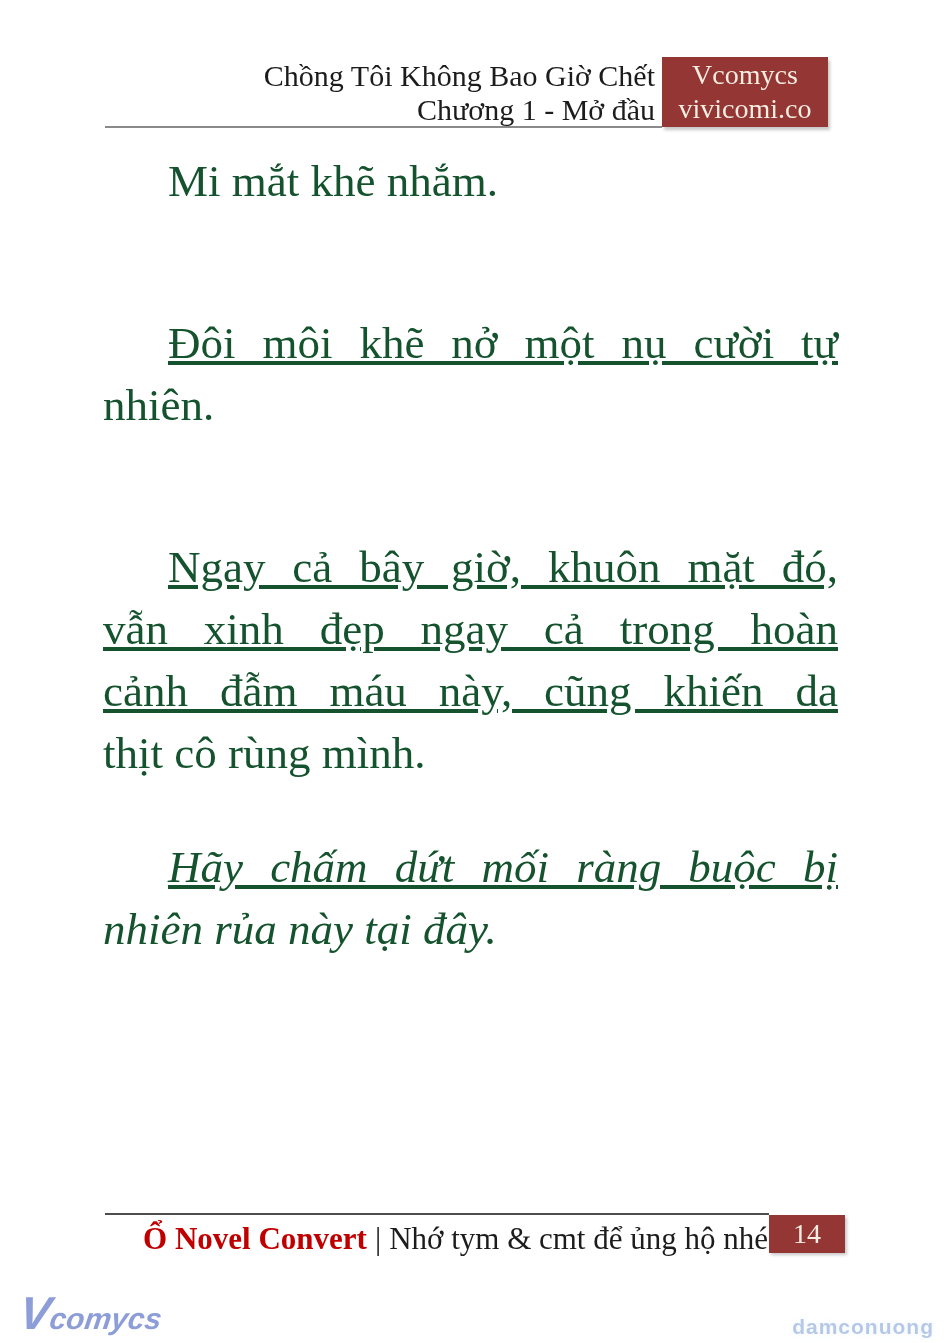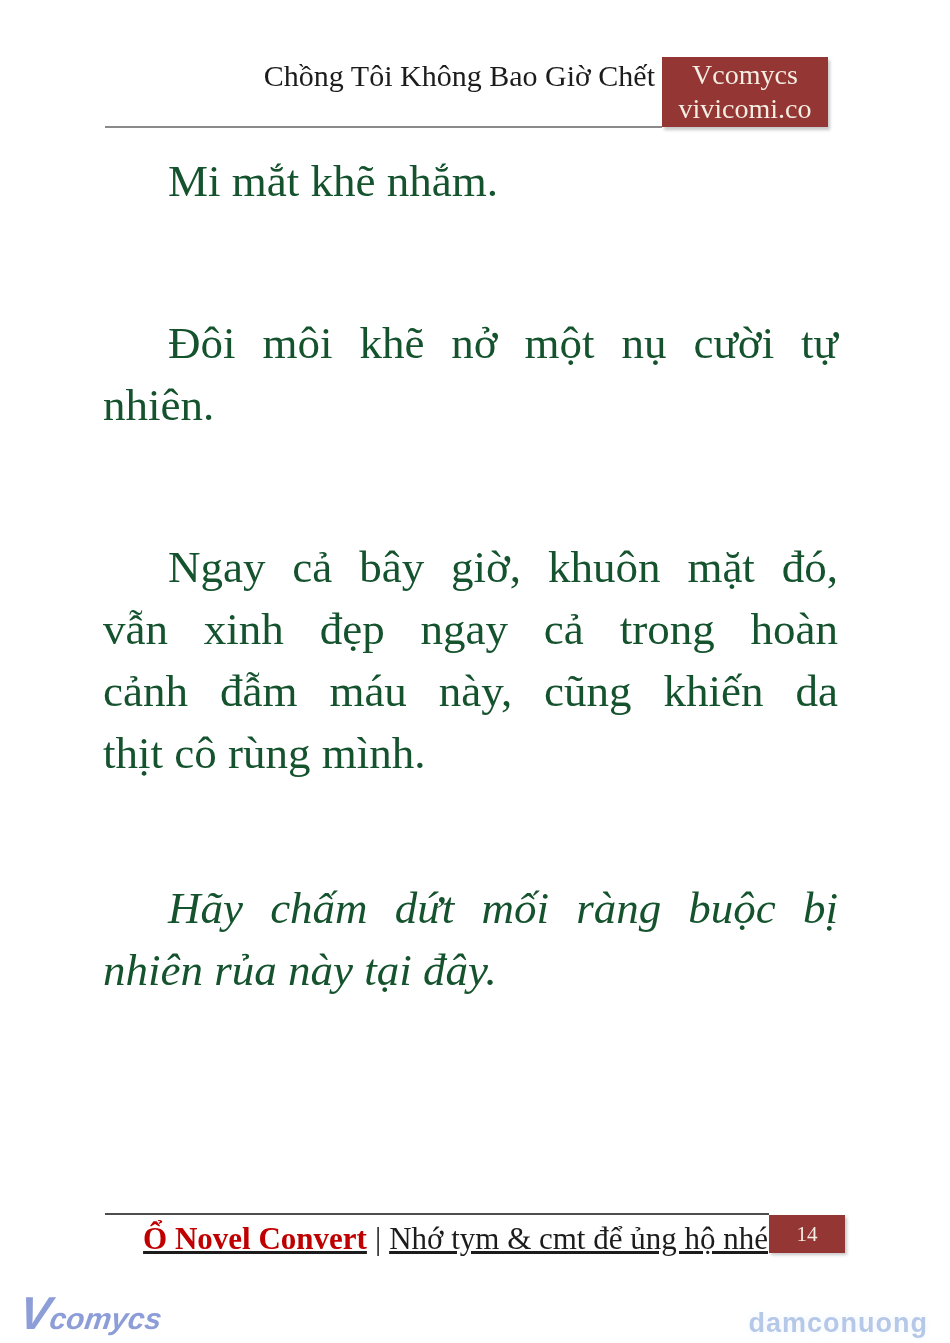--- a/index.html
+++ b/index.html
@@ -24,66 +24,67 @@
     background:#8a8a8a;
   }
 
   
   .body-text {
     position:absolute; left:103px; top:150px; width:735px;
     font-size:45px; color:#14532d;
   }
   .para { margin:0 0 100px 0; }
   .para.italic { font-style:italic; }
-  .para.tight { margin-bottom:93px; }
+  .para.tight { margin-bottom:52px; }
   .para:last-child { margin-bottom:11px; }
   .tline { line-height:62px; }
-  .tline.just { text-align:justify; text-align-last:justify; }
+  .tline.just { text-align:justify; text-align-last:justify;text-decoration:underline; }
   .tline.first { text-indent:65px; }
 
   
   .footer-rule {
     position:absolute; left:105px; top:1213px; width:664px; height:2px;
     background:#4d4d4d;
   }
   .footer-text {
     position:absolute; top:1221px; right:182px; font-size:31px; line-height:36px;
-    white-space:nowrap; color:#1c1c1c;text-decoration:underline;
+    white-space:nowrap; color:#1c1c1c;
   }
   .footer-brand { font-weight:bold; color:var(--brand-red); }
   .footer-sep { margin:0 8px; }
   .page-box {
     position:absolute; left:769px; top:1215px; width:76px; height:38px;
     background:var(--box-red); color:var(--box-text);
-    display:flex; justify-content:center; align-items:center; font-size:21px;
+    display:flex; justify-content:center; align-items:center; font-size:28px;
     box-shadow:2px 2px 3px rgba(0,0,0,0.22);
   }
 
   
   .wm-left {
     position:absolute; left:20px; top:1286px;
     font-family:"Liberation Sans", sans-serif; font-style:italic; font-weight:bold;
     font-size:30px; color:var(--wm-blue); transform:skewX(-8deg);
     letter-spacing:0px;
   }
   .wm-left::first-letter { font-size:46px; }
   .wm-right {
-    position:absolute; right:22px; bottom:4px;
+    position:absolute; right:16px; bottom:4px;
     font-family:"Liberation Sans", sans-serif; font-weight:bold;
-    font-size:27px; letter-spacing:1px; color:var(--wm-light);
+    font-size:21px; letter-spacing:1px; color:var(--wm-light);
     text-shadow:0 0 4px #ffffff, 0 0 8px #eaf2fc;
   }
 </style>
 </head>
 <body>
 
 <div class="page">
 
   <div class="header-text">
     <div>Chồng Tôi Không Bao Giờ Chết</div>
+    <div>Chương 1 - Mở đầu</div>
   </div>
 
   <div class="brand-box">
     <div>Vcomycs</div>
     <div>vivicomi.co</div>
   </div>
 
   <div class="header-rule"></div>
 
   <div class="body-text">

